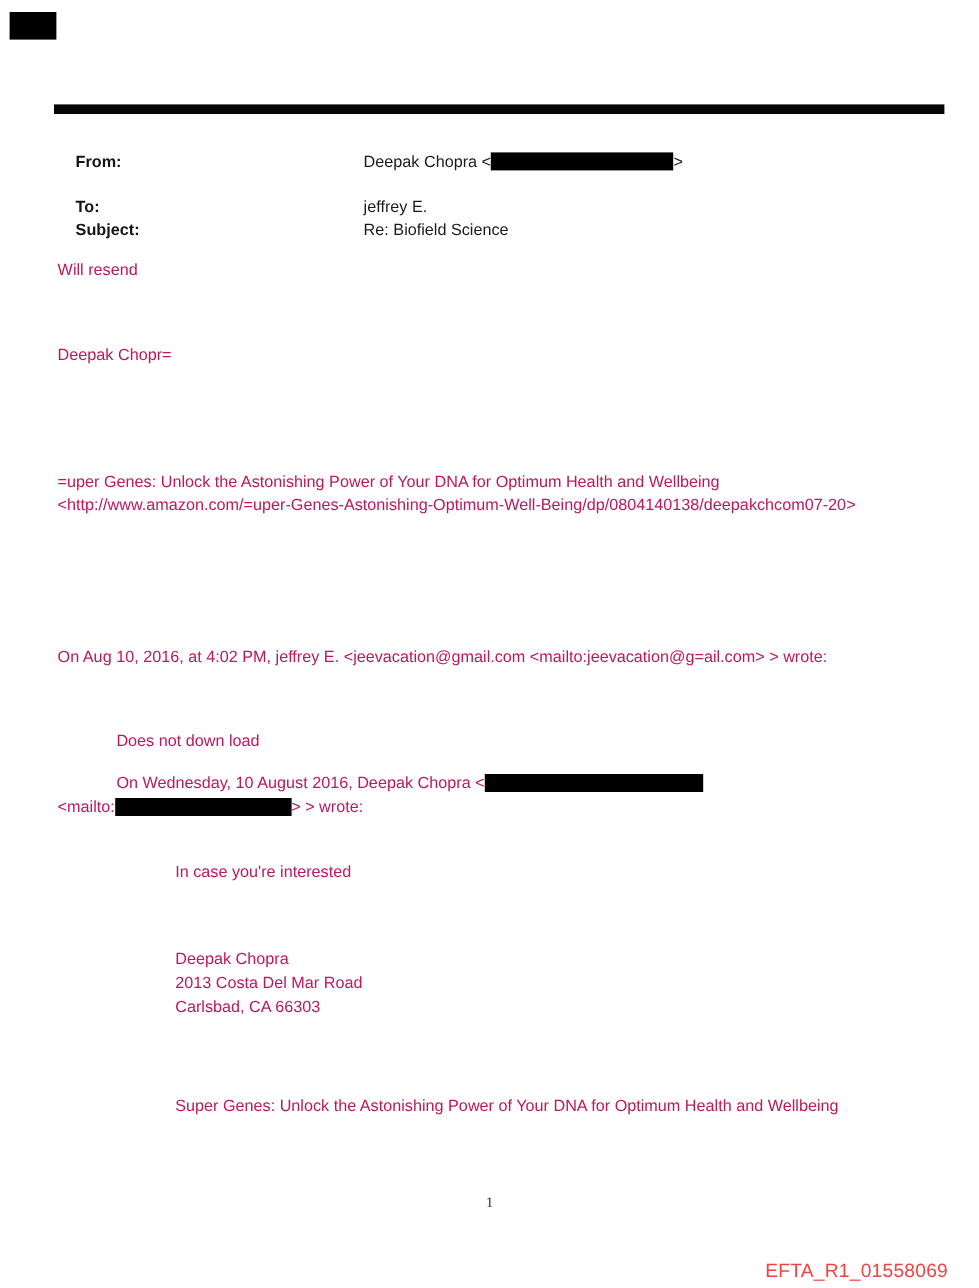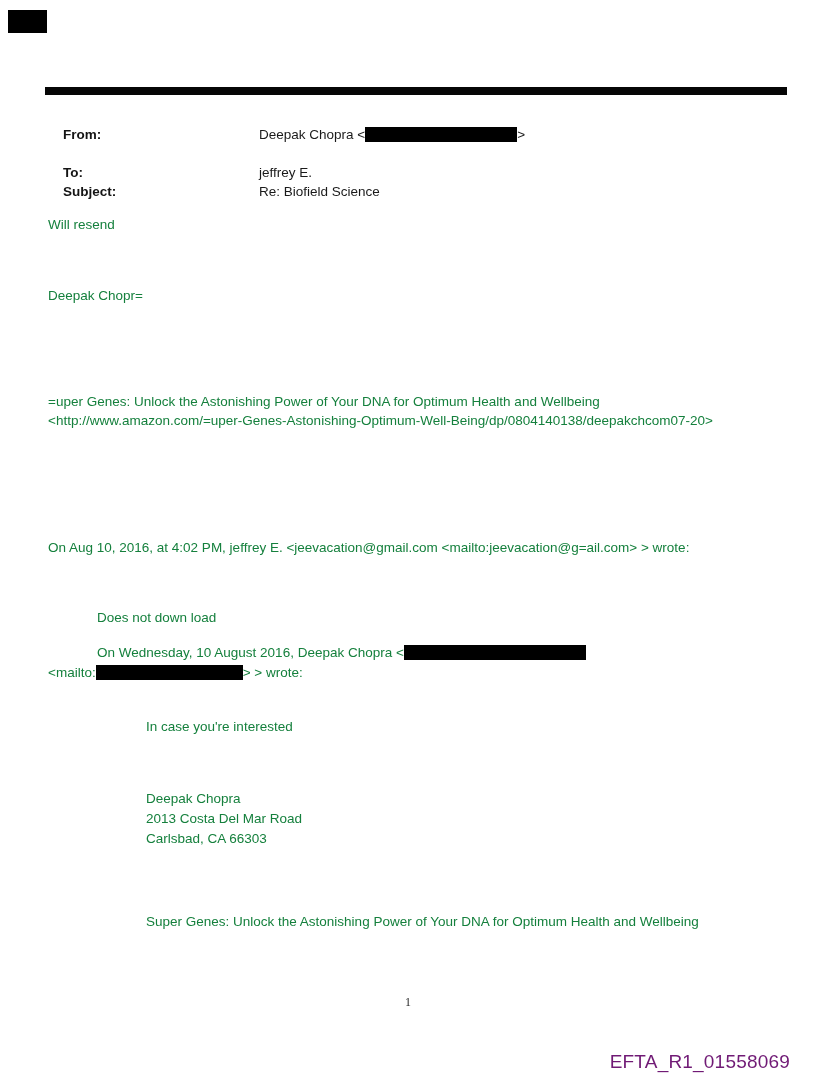--- a/index.html
+++ b/index.html
@@ -14,38 +14,38 @@
   .corner-redaction{
     position:absolute;left:8px;top:10px;width:39px;height:23px;background:#000;
   }
   .header-rule{
     position:absolute;left:45px;top:87px;width:742px;height:8px;background:#060606;
   }
   .hdr-row{
     position:absolute;left:48px;height:17px;line-height:17px;
     font-size:13.5px;white-space:pre;
   }
-  .hdr-label{display:inline-block;width:196px;font-weight:bold;color:#141414;}
+  .hdr-label{display:inline-block;width:240px;font-weight:bold;color:#141414;}
   .line{
     position:absolute;height:17px;line-height:17px;
-    font-size:13.5px;white-space:pre;color:#15803d;
+    font-size:13.5px;white-space:pre;color:#be185d;
   }
   .redact{
     display:inline-block;height:15px;background:#000;vertical-align:-3px;
   }
   .redact.r-from{width:152px;}
   .redact.r-nested{width:182px;}
   .redact.r-mailto{width:147px;}
   .page-number{
     position:absolute;left:0;top:995px;width:100%;text-align:center;
     font-family:"Liberation Serif",serif;font-size:12px;color:#2a2a2a;
   }
   .bates{
     position:absolute;top:1051px;right:26px;
-    font-size:19px;color:#701a75;letter-spacing:0.2px;
+    font-size:16px;color:#ef4444;letter-spacing:0.2px;
   }
 </style>
 </head>
 <body>
 
 <div class="page">
 
   <div class="corner-redaction"></div>
   <div class="header-rule"></div>
 

